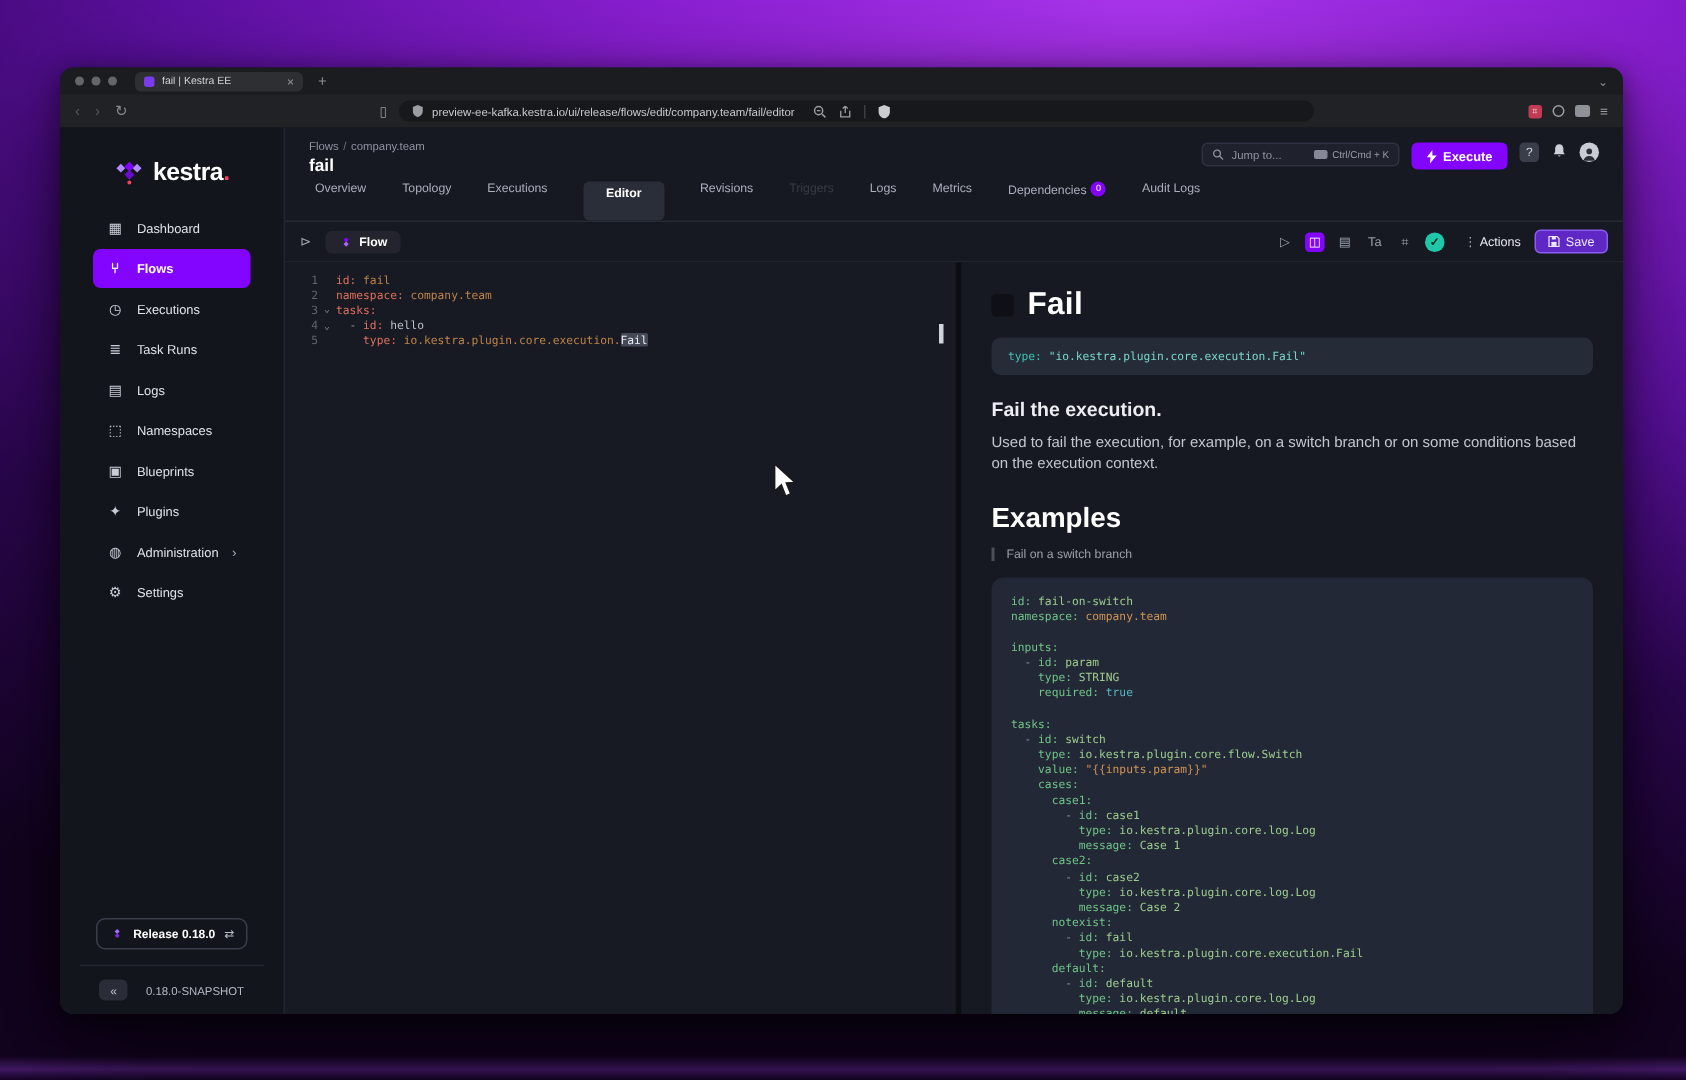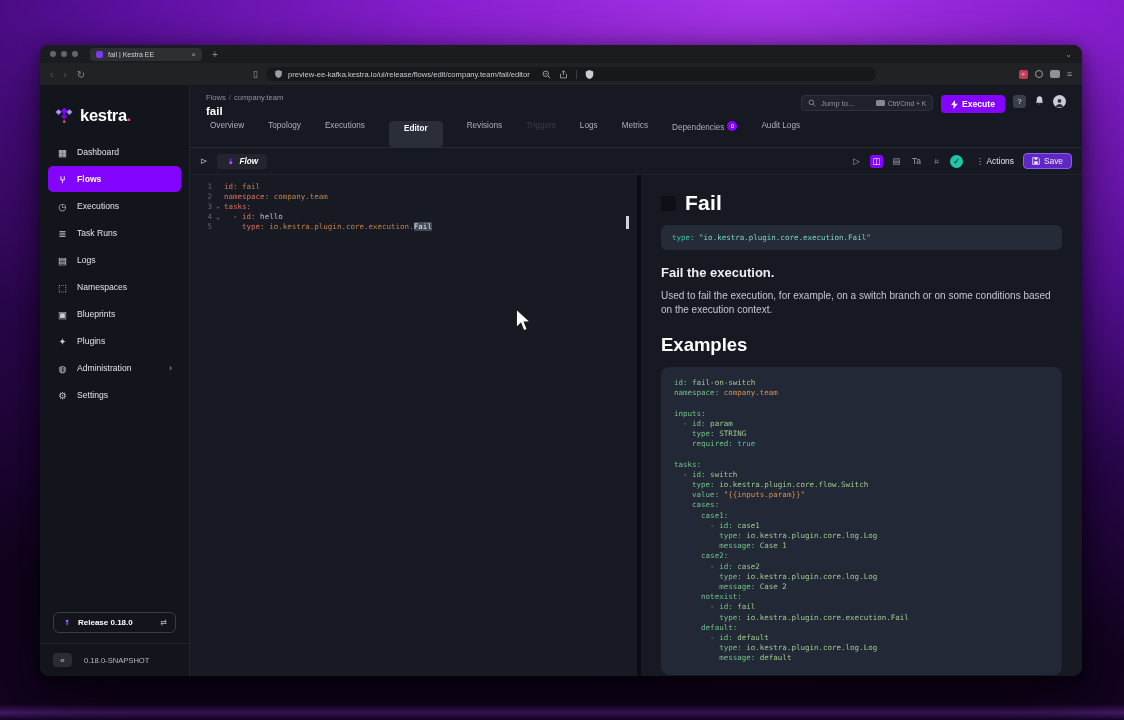--- a/index.html
+++ b/index.html
@@ -41,21 +41,21 @@
   .ext-red { width:9px; height:9px; border-radius:2px; background:#c23b55; color:#fff;
     font-size:6px; display:flex; align-items:center; justify-content:center; }
   .ring { width:8px; height:8px; border-radius:50%; border:1.4px solid #9a9da3; }
   .avbox { width:10px; height:8px; border-radius:2px; background:#8e9197; }
   .menu-ic { color:#9a9da3; font-size:9px; }
 
   
   .app { flex:1; display:flex; min-height:0; background:#161822; }
 
   .sidebar { width:150px; flex:none; background:#13151d; border-right:1px solid #22242f;
-    display:flex; flex-direction:column; }
+    display:flex; flex-direction:column;align-items:center; }
   .logo-row { display:flex; align-items:center; gap:6px; margin:20px 14px 14px; }
   .wordmark { color:#fff; font-size:16.5px; font-weight:bold; letter-spacing:-.3px; }
   .wordmark .ldot { color:#fd3e5e; }
   .nav { display:flex; flex-direction:column; gap:1px; padding:0 8px; }
   .nav-item { display:flex; align-items:center; gap:9px; height:26px; padding:0 9px;
     border-radius:5px; color:#dfe2e8; font-size:8.6px; }
   .nav-item.active { background:#8405FF; color:#fff; font-weight:bold; }
   .nav-icon { width:11px; text-align:center; font-size:9.5px; color:#c8ccd6; }
   .nav-item.active .nav-icon { color:#fff; }
   .nav-chevron { margin-left:auto; font-size:9px; color:#aab0bc; }
@@ -92,21 +92,21 @@
     padding:0 20px; border-bottom:1px solid #262a36; }
   .ftab { color:#aab0bc; font-size:8.2px; white-space:nowrap; }
   .ftab.active { background:#2a2e39; color:#fff; font-weight:bold; padding:3px 15px; border-radius:4px; }
   .ftab.faded { opacity:.22; }
   .ftab .badge { display:inline-flex; align-items:center; justify-content:center; width:10px; height:10px;
     border-radius:50%; background:#8405FF; color:#fff; font-size:6px; margin-left:3px; vertical-align:2px; }
 
   .ed-toolbar { height:26px; display:flex; align-items:center; padding:0 10px; }
   .panel-toggle { color:#9aa0ad; font-size:9px; }
   .flow-chip { display:flex; gap:5px; margin-left:9px; background:#23242d;
-    border-radius:4px; padding:3px 9px; color:#fff; font-size:8.2px; font-weight:bold;font-style:italic; }
+    border-radius:4px; padding:3px 9px; color:#fff; font-size:8.2px; font-weight:bold; }
   .ed-right { margin-left:auto; display:flex; align-items:center; gap:9px; }
   .view-ic { width:13px; height:13px; display:flex; align-items:center; justify-content:center;
     color:#9ba1ad; font-size:8.5px; border-radius:3px; }
   .view-ic.active { background:#8405FF; color:#fff; }
   .view-ic.check { background:#1fc7a8; color:#0d2b24; border-radius:50%; font-size:8px; font-weight:bold; }
   .actions-lbl { color:#e6e8ee; font-size:8.4px; margin-left:4px; }
   .actions-lbl .dots3 { color:#aeb3bf; margin-right:2px; }
   .save-btn { display:flex; align-items:center; gap:4px; background:#5f28c4; border:1px solid #8a5cf0;
     border-radius:4px; padding:2px 8px; color:#efe9ff; font-size:8.4px; }
 
@@ -401,20 +401,21 @@
           <div class="divider"></div>
           <div class="docs-pane">
             <div class="doc-title-row">
               <span class="task-ic"></span>
               <span class="doc-title">Fail</span>
             </div>
             <div class="type-chip" id="type-chip"><span class="t-ck">type:</span><span class="t-cv"> "io.kestra.plugin.core.execution.Fail"</span></div>
             <div class="doc-sub">Fail the execution.</div>
             <div class="doc-desc">Used to fail the execution, for example, on a switch branch or on some conditions based on the execution context.</div>
             <div class="examples-h">Examples</div>
+            <div class="example-cap">Fail on a switch branch</div>
             <div class="example-block" id="example-code">
                 <div class="ex-row"><span class="t-k">id:</span><span class="t-g"> fail-on-switch</span></div>
                 <div class="ex-row"><span class="t-k">namespace:</span><span class="t-o"> company.team</span></div>
                 <div class="ex-row">&nbsp;</div>
                 <div class="ex-row"><span class="t-k">inputs:</span></div>
                 <div class="ex-row"><span class="t-p">  - </span><span class="t-k">id:</span><span class="t-g"> param</span></div>
                 <div class="ex-row"><span class="t-p">    </span><span class="t-k">type:</span><span class="t-g"> STRING</span></div>
                 <div class="ex-row"><span class="t-p">    </span><span class="t-k">required:</span><span class="t-b"> true</span></div>
                 <div class="ex-row">&nbsp;</div>
                 <div class="ex-row"><span class="t-k">tasks:</span></div>

